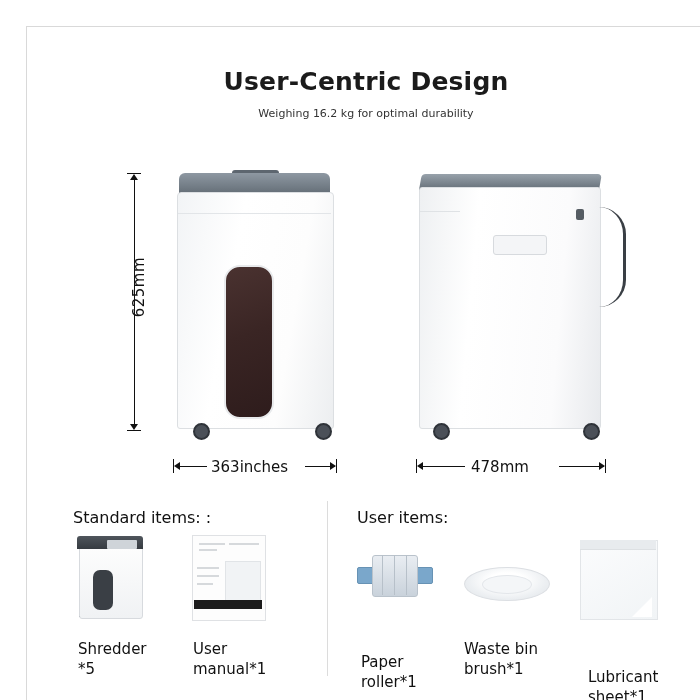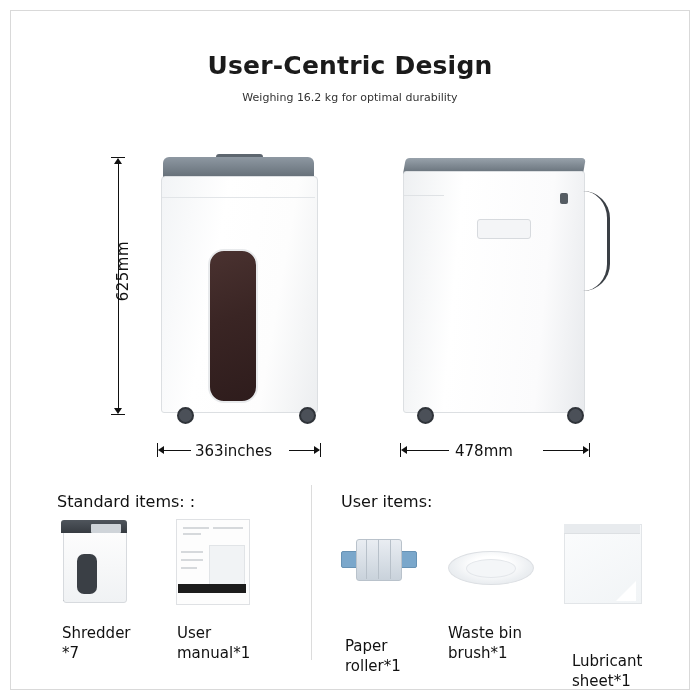--- a/index.html
+++ b/index.html
@@ -12,21 +12,21 @@
     height: 700px;
     font-family: "DejaVu Sans", "Liberation Sans", sans-serif;
     color: #222;
     overflow: hidden;
   }
   .page {
     position: relative;
     width: 700px;
     height: 700px;
     box-sizing: border-box;
-    padding: 10px;
+    padding: 26px;
   }
   .card {
     position: relative;
     width: 680px;
     height: 680px;
     box-sizing: border-box;
     border: 1px solid #d9d9d9;
     background: #fff;
   }
 
@@ -438,21 +438,21 @@
 
     <div class="section-head" style="left:46px; top:481px;">Standard items: :</div>
 
     <div>
       <div class="sh-mini-dark"></div>
       <div class="sh-mini-body"></div>
       <div class="sh-mini-top"></div>
       <div class="sh-mini-panel"></div>
       <div class="sh-mini-window"></div>
       <div class="item-caption" style="left:51px; top:612px; white-space:pre-line;">Shredder
-*7</div>
+*5</div>
     </div>
 
     <div>
       <div class="manual"></div>
       <div class="manual-line" style="left:172px; top:516px; width:26px;"></div>
       <div class="manual-line" style="left:172px; top:522px; width:18px;"></div>
       <div class="manual-line" style="left:202px; top:516px; width:30px;"></div>
       <div class="manual-img"></div>
       <div class="manual-line" style="left:170px; top:540px; width:22px;"></div>
       <div class="manual-line" style="left:170px; top:548px; width:22px;"></div>

